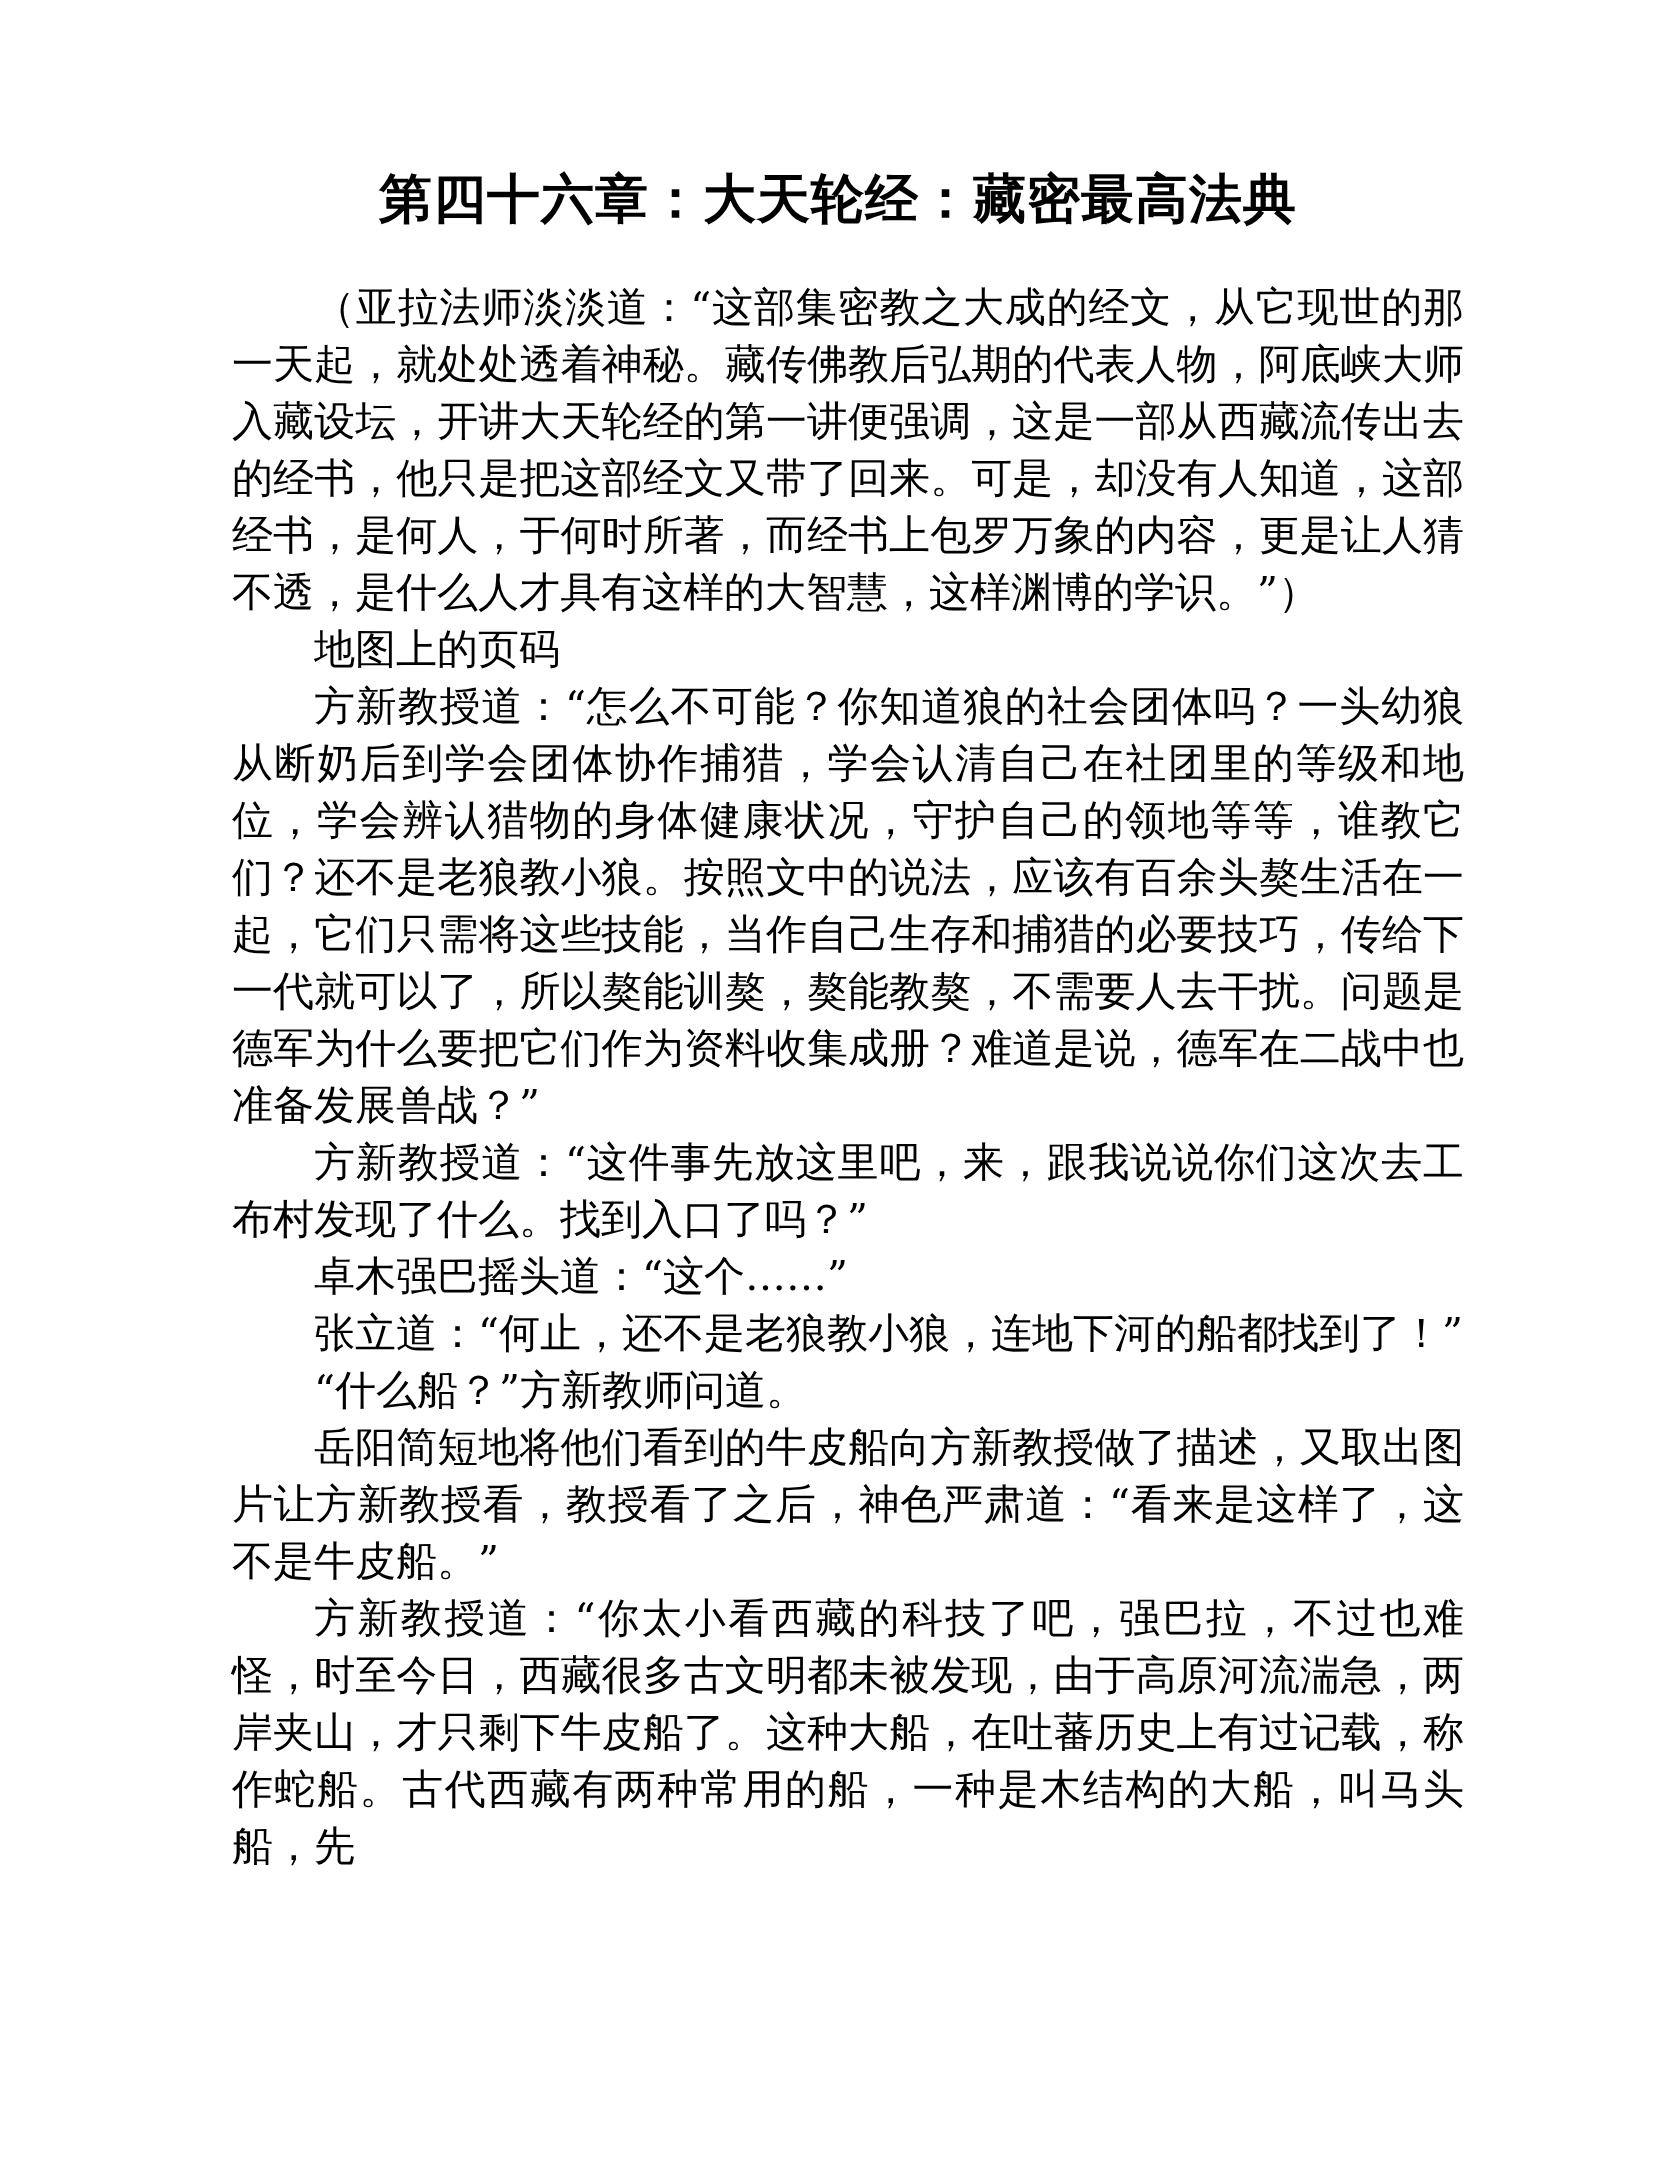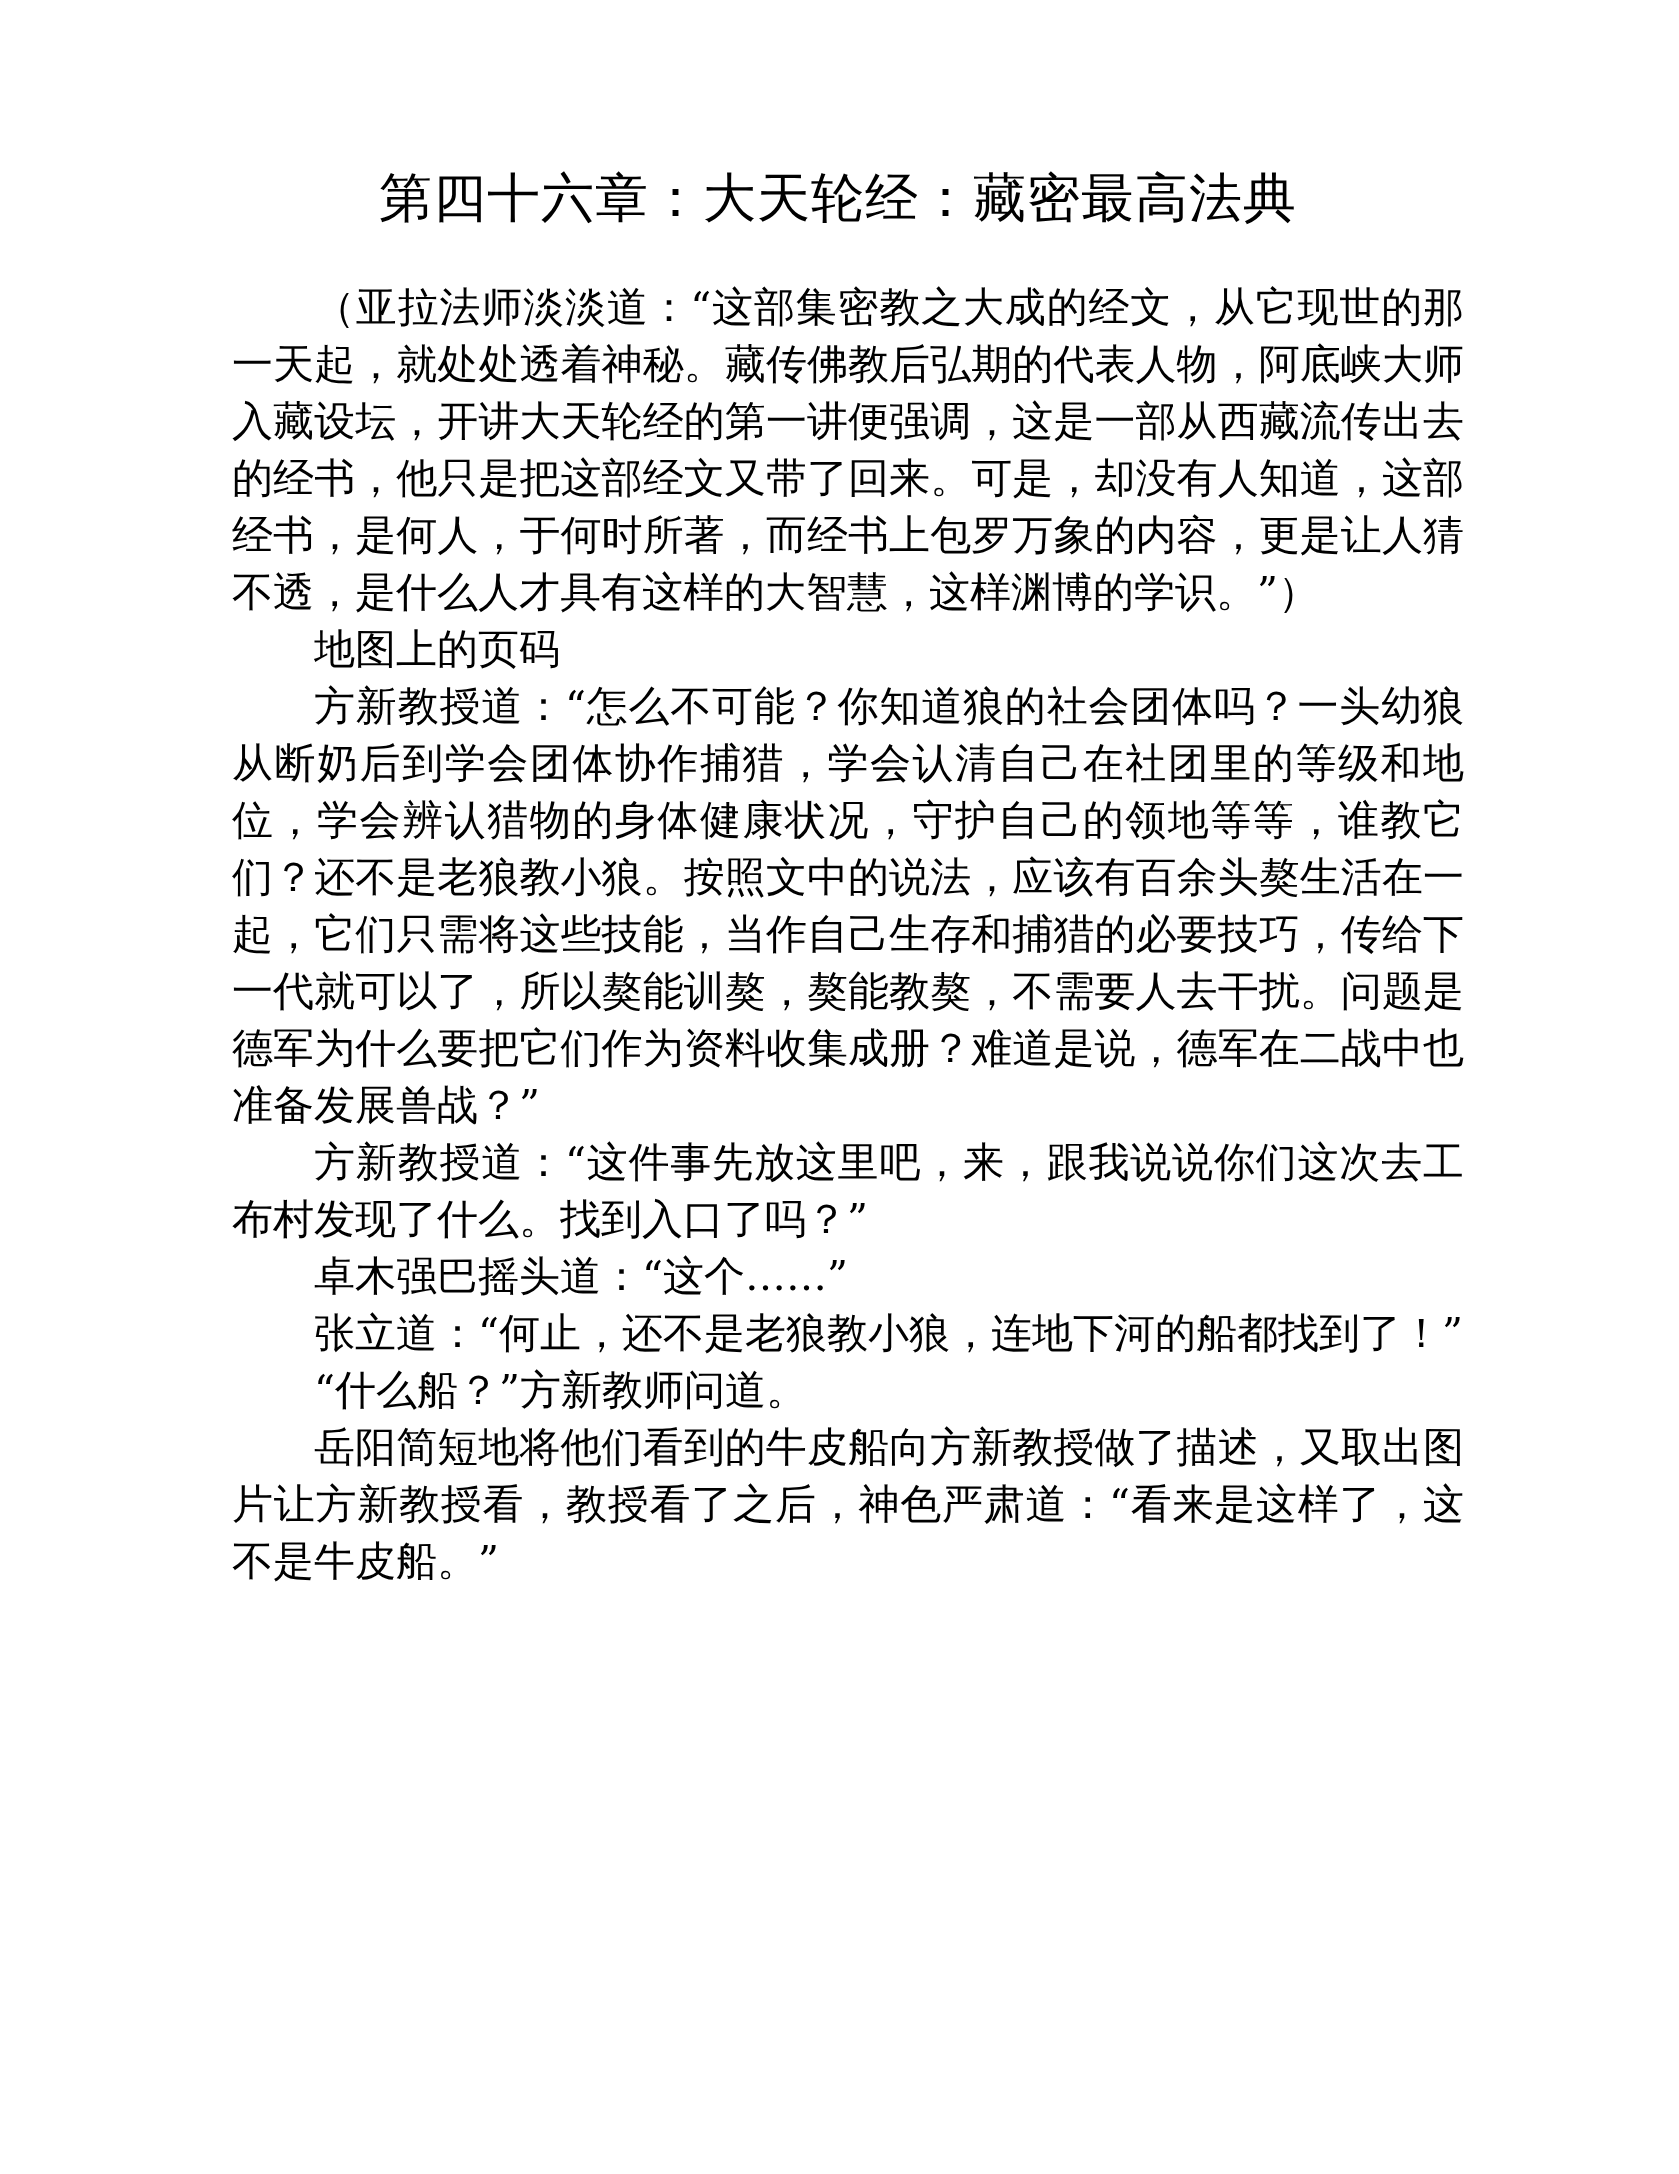--- a/index.html
+++ b/index.html
@@ -20,21 +20,21 @@
     overflow: hidden;
   }
   .content {
     position: absolute;
     left: 212px;
     top: 0;
     width: 1252px;
   }
   .chapter-title {
     font-size: 53px;
-    font-weight: normal;
+    font-weight: bold;
     text-align: center;
     letter-spacing: 1px;
     margin: 0;
     padding-top: 165px;
     line-height: 1.25;
     white-space: nowrap;
     font-family: "DejaVu Serif", "Liberation Serif", serif;
   }
   .body-block {
     margin-top: 48px;
@@ -63,17 +63,18 @@
 
     <div class="body-block">
       <p class="para">（亚拉法师淡淡道：“这部集密教之大成的经文，从它现世的那一天起，就处处透着神秘。藏传佛教后弘期的代表人物，阿底峡大师入藏设坛，开讲大天轮经的第一讲便强调，这是一部从西藏流传出去的经书，他只是把这部经文又带了回来。可是，却没有人知道，这部经书，是何人，于何时所著，而经书上包罗万象的内容，更是让人猜不透，是什么人才具有这样的大智慧，这样渊博的学识。”）</p>
       <p class="para">地图上的页码</p>
       <p class="para">方新教授道：“怎么不可能？你知道狼的社会团体吗？一头幼狼从断奶后到学会团体协作捕猎，学会认清自己在社团里的等级和地位，学会辨认猎物的身体健康状况，守护自己的领地等等，谁教它们？还不是老狼教小狼。按照文中的说法，应该有百余头獒生活在一起，它们只需将这些技能，当作自己生存和捕猎的必要技巧，传给下一代就可以了，所以獒能训獒，獒能教獒，不需要人去干扰。问题是德军为什么要把它们作为资料收集成册？难道是说，德军在二战中也准备发展兽战？”</p>
       <p class="para">方新教授道：“这件事先放这里吧，来，跟我说说你们这次去工布村发现了什么。找到入口了吗？”</p>
       <p class="para">卓木强巴摇头道：“这个……”</p>
       <p class="para">张立道：“何止，还不是老狼教小狼，连地下河的船都找到了！”</p>
       <p class="para">“什么船？”方新教师问道。</p>
       <p class="para">岳阳简短地将他们看到的牛皮船向方新教授做了描述，又取出图片让方新教授看，教授看了之后，神色严肃道：“看来是这样了，这不是牛皮船。”</p>
+      <p class="para">方新教授道：“你太小看西藏的科技了吧，强巴拉，不过也难怪，时至今日，西藏很多古文明都未被发现，由于高原河流湍急，两岸夹山，才只剩下牛皮船了。这种大船，在吐蕃历史上有过记载，称作蛇船。古代西藏有两种常用的船，一种是木结构的大船，叫马头船，先</p>
     </div>
 
   </div>
 </div>
 
 
 </body></html>

